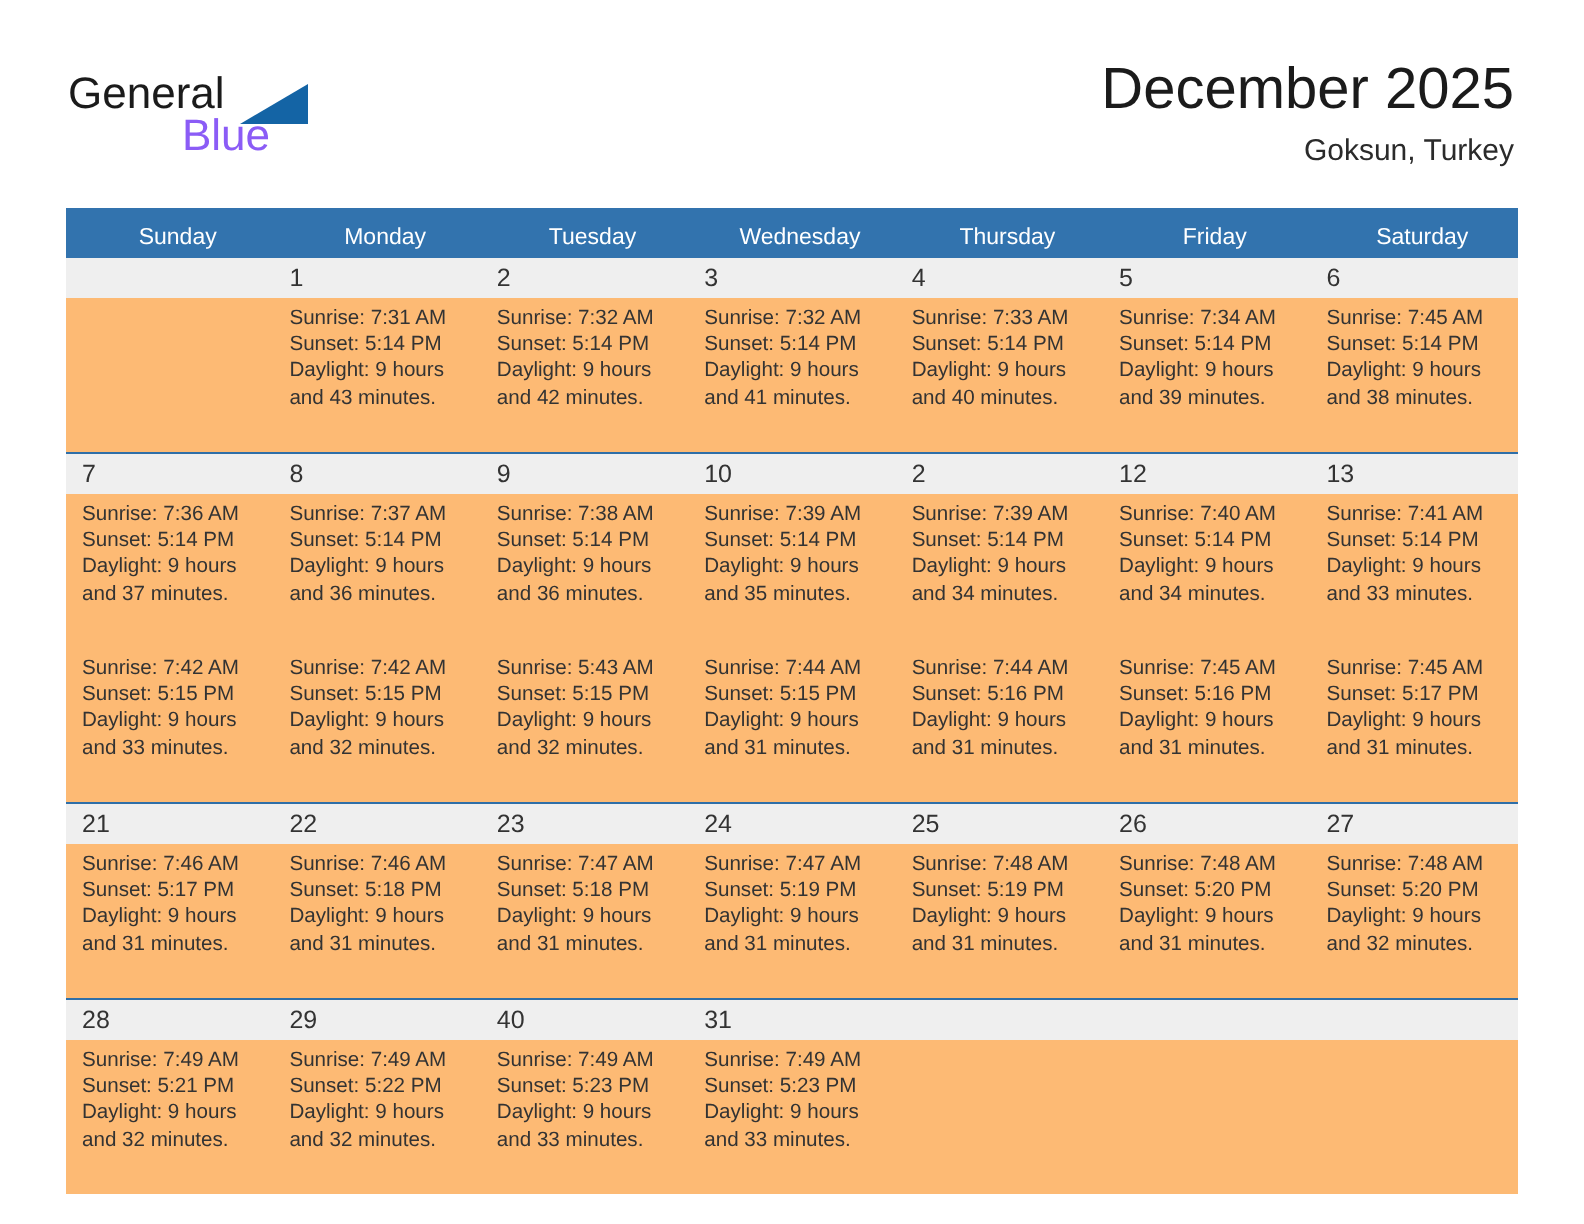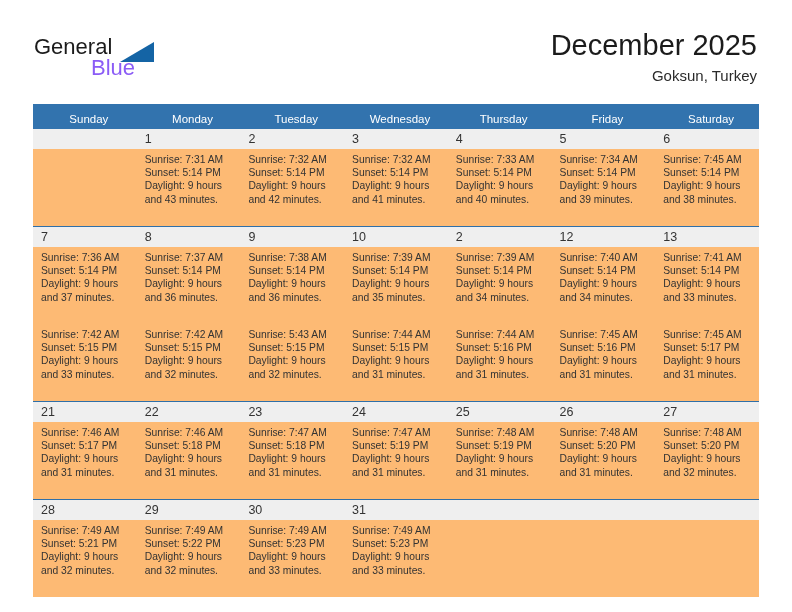--- a/index.html
+++ b/index.html
@@ -382,21 +382,21 @@
             <span class="line">Sunrise: 7:48 AM</span>
             <span class="line">Sunset: 5:20 PM</span>
             <span class="line">Daylight: 9 hours</span>
             <span class="line">and 32 minutes.</span>
           </td>
         </tr>
 
         <tr class="num-row">
           <td>28</td>
           <td>29</td>
-          <td>30</td>
+          <td>40</td>
           <td>31</td>
           <td></td>
           <td></td>
           <td></td>
         </tr>
         <tr class="info-row">
           <td>
             <span class="line">Sunrise: 7:49 AM</span>
             <span class="line">Sunset: 5:21 PM</span>
             <span class="line">Daylight: 9 hours</span>

